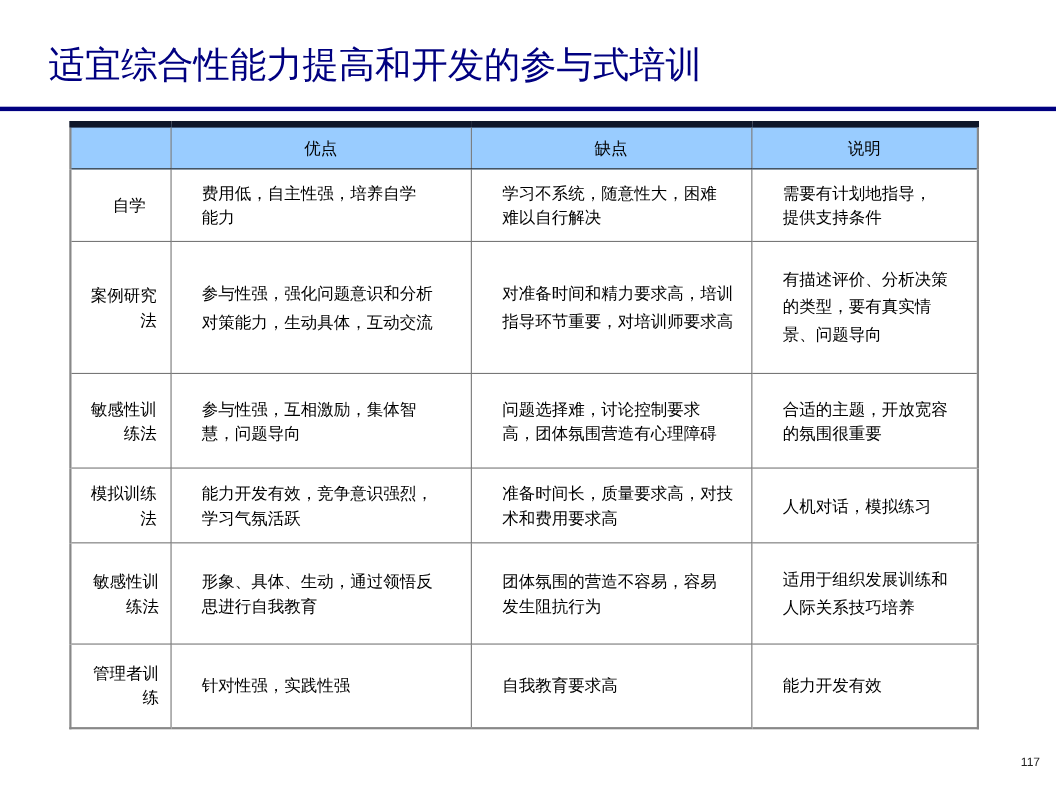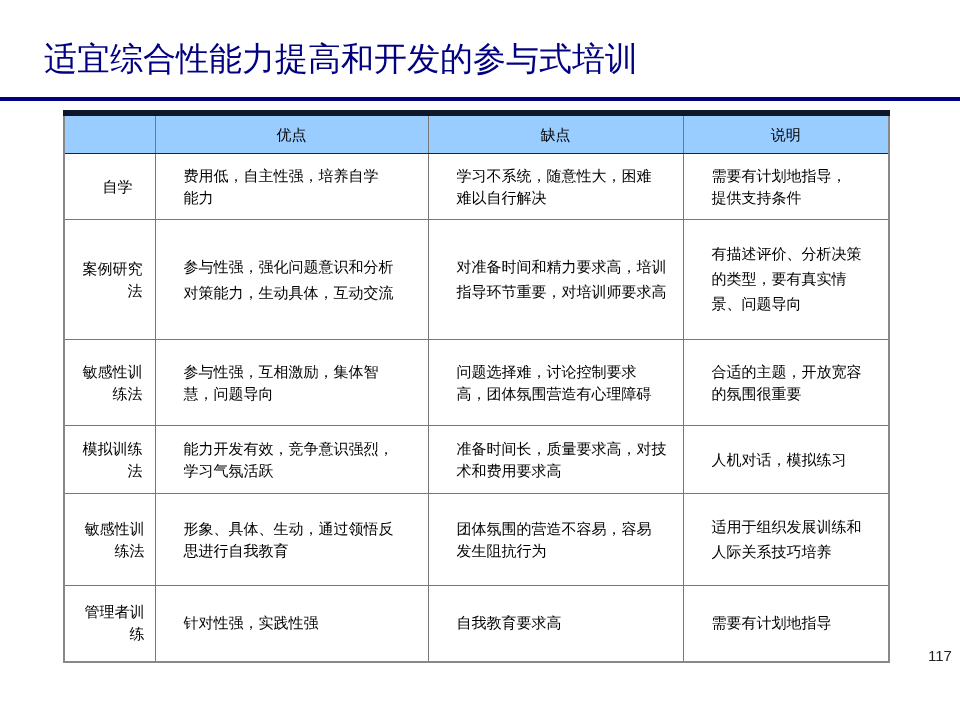--- a/index.html
+++ b/index.html
@@ -26,21 +26,21 @@
   }
   table.grid thead th {
     background:#99ccff; text-align:center; height:37px; padding:0;
     border-top:6px solid #0f172a; border-bottom:1px solid #222;
   }
   table.grid td.name { text-align:right; padding:0 4px; }
   table.grid tbody tr:last-child td { border-bottom:2px solid #888; }
   table.grid th:first-child, table.grid td:first-child { border-left:2px solid #888; }
   table.grid th:last-child, table.grid td:last-child { border-right:2px solid #888; }
   .page-num {
-    position:absolute; left:928px; top:647px; font-size:15px; color:#222;
+    position:absolute; left:928px; top:687px; font-size:11px; color:#222;
     font-family:"Liberation Sans", sans-serif;
   }
 </style>
 </head>
 <body>
 
 <div class="title">适宜综合性能力提高和开发的参与式培训</div>
 <div class="rule"></div>
 
 <table class="grid">
@@ -86,18 +86,18 @@
     <tr style="height:92px">
       <td class="name" style="padding:0 10px">敏感性训练法</td>
       <td style="padding-right:22px">形象、具体、生动，通过领悟反思进行自我教育</td>
       <td style="padding-right:20px">团体氛围的营造不容易，容易发生阻抗行为</td>
       <td style="padding-right:18px;line-height:25px">适用于组织发展训练和人际关系技巧培养</td>
     </tr>
     <tr style="height:76px">
       <td class="name" style="padding:0 10px">管理者训练</td>
       <td>针对性强，实践性强</td>
       <td>自我教育要求高</td>
-      <td>需要有计划地指导</td>
+      <td>能力开发有效</td>
     </tr>
   </tbody>
 </table>
 
 <div class="page-num">117</div>
 
 </body></html>

